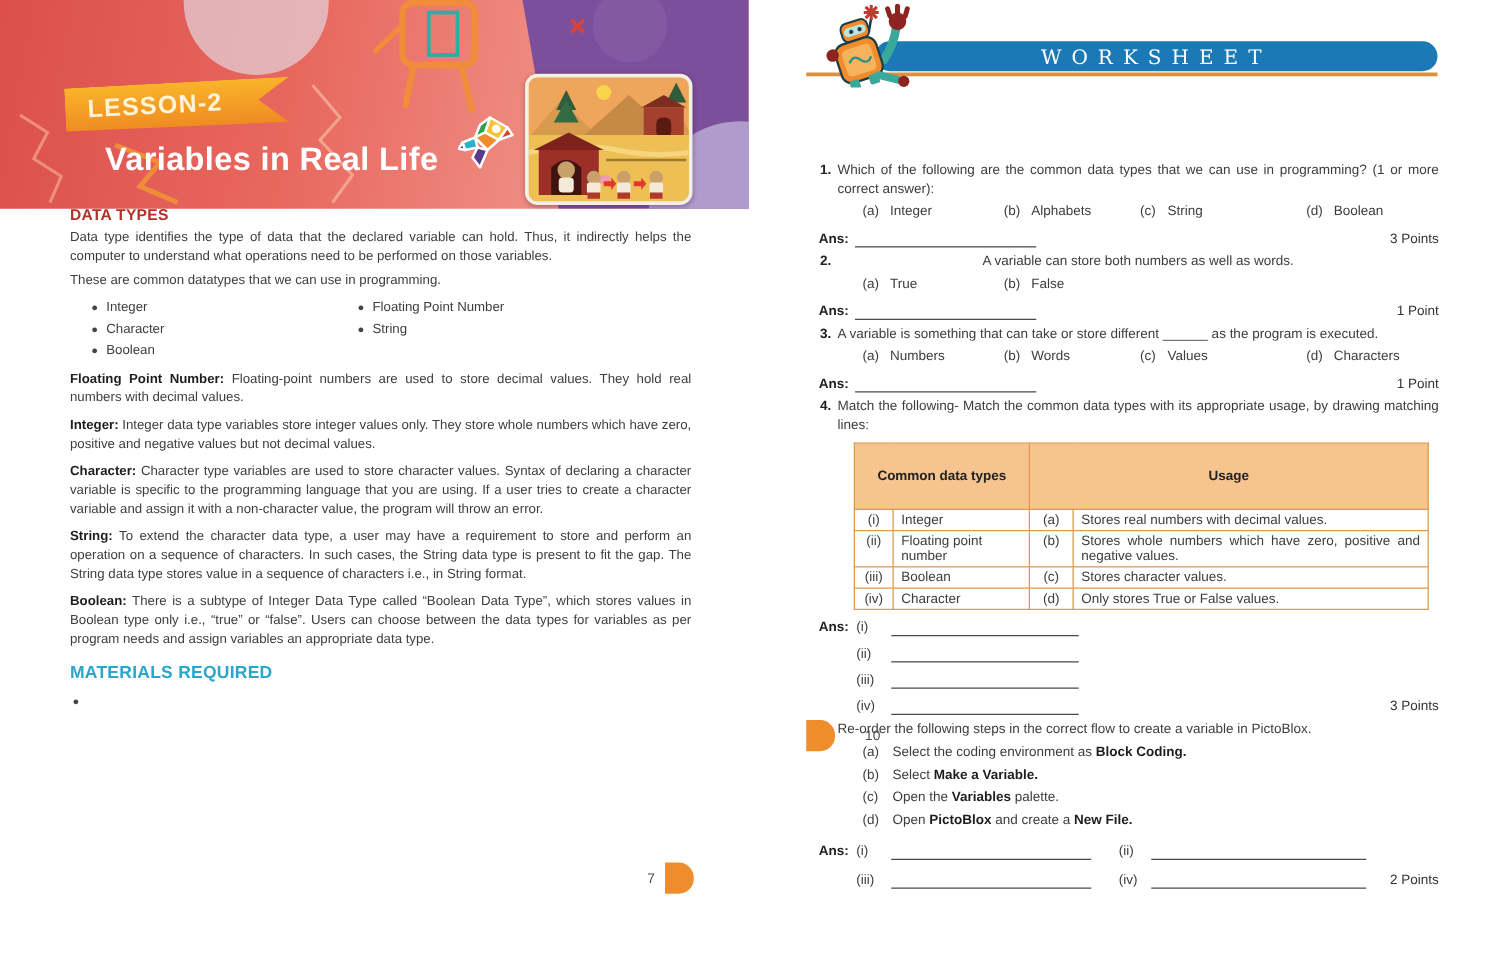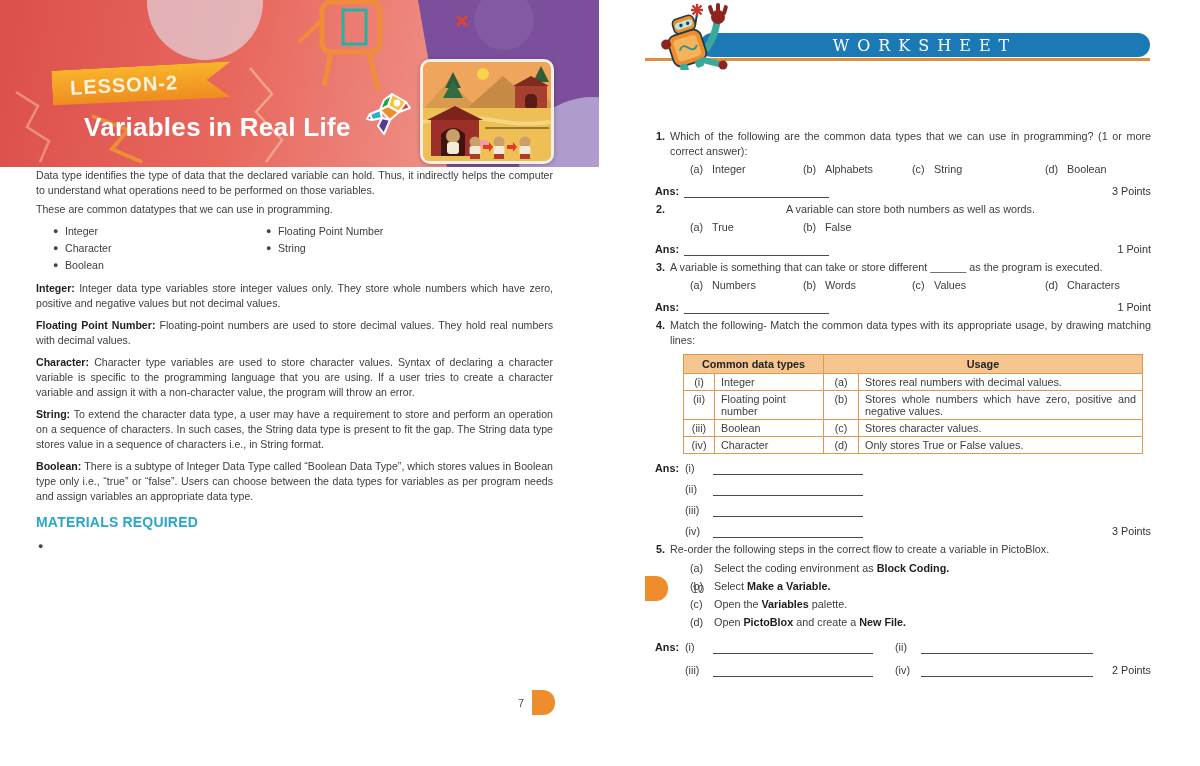--- a/index.html
+++ b/index.html
@@ -15,21 +15,21 @@
           background:linear-gradient(180deg,#f9b42a,#ee8b21);
           clip-path:polygon(0 0,100% 0,86% 48%,99% 100%,0 96%);
           transform:rotate(-3deg);display:flex;align-items:center;}
   .ribbon span{padding-left:18px;font-size:20px;font-weight:bold;letter-spacing:1px;color:#fdf3d8;}
   .banner-title{position:absolute;left:84px;top:112px;font-size:26px;font-weight:bold;color:#ffffff;letter-spacing:.3px;}
   .thumb{position:absolute;left:420px;top:59px;width:128px;height:99px;border:3px solid #f3efe2;border-radius:10px;overflow:hidden;background:#efa95e;box-shadow:0 1px 4px rgba(60,20,60,.35);}
   .kite{position:absolute;left:366px;top:92px;}
 
   .intro-box{margin:16px 48px 0 48px;background:#f9e2b4;border:1px solid #c3b089;border-radius:9px;
              padding:6px 11px;font-size:10.6px;line-height:16px;text-align:justify;color:#33332f;}
-  .lcontent{padding:0 46px 0 36px;}
+  .lcontent{padding:0 46px 0 56px;}
   .h-teal{margin:10px 0 0 0;color:#2aa6cb;font-size:14px;font-weight:bold;letter-spacing:.2px;}
   .h-red{margin:7px 0 0 0;color:#b23229;font-size:12.5px;font-weight:bold;letter-spacing:.2px;}
   .para{margin:4px 0 0 0;font-size:10.6px;line-height:15px;text-align:justify;}
   .para b, .def b{color:#1e1e1e;}
   .def{margin:7px 0 0 0;font-size:10.6px;line-height:15px;text-align:justify;}
   .bullets{margin:6px 0 0 17px;font-size:10.6px;}
   .bul-row{display:flex;line-height:17px;}
   .bul{width:213px;display:flex;}
   .dot{width:12px;color:#444;font-size:9px;line-height:17px;}
   .materials-item{margin:8px 0 0 2px;font-size:10.6px;display:flex;}
@@ -57,21 +57,21 @@
   .opt .ol{width:22px;}
   .w1{width:113px;} .w2{width:109px;} .w3{width:133px;} .w4{flex:1;}
   .ansrow{display:flex;align-items:flex-end;margin:8px 0 3px 10px;line-height:13px;}
   .anslab{font-weight:bold;color:#222;width:28px;}
   .blank{display:inline-block;height:11px;border-bottom:1.2px solid #4a4a4a;}
   .b140{width:145px;margin-left:1px;}
   .points{margin-left:auto;line-height:13px;color:#333;}
 
   table.match{border-collapse:collapse;margin:6px 0 0 38px;width:460px;}
   table.match th, table.match td{border:1px solid #dd9a4e;font-size:10.8px;padding:2px 6px;vertical-align:top;}
-  table.match th{background:#f6c48e;color:#222;font-weight:bold;padding:3px 6px;}
+  table.match th{background:#f6c48e;color:#222;font-weight:bold;padding:20px 6px;}
   td.c-rn{width:18px;text-align:center;}
   td.c-lb{width:96px;}
   td.c-lt{width:22px;text-align:center;}
   td.c-us{text-align:justify;}
 
   .ansgrid{margin:8px 0 0 10px;}
   .ag-row{display:flex;align-items:flex-end;margin-top:8px;line-height:13px;}
   .ag-ans{width:30px;font-weight:bold;color:#222;}
   .ag-rn{width:28px;}
   .b150{width:150px;}
@@ -200,22 +200,22 @@
             </div>
         </div>
         <div class="bul-row">
           <div class="bul">
               <span class="dot">●</span>
               <span>Boolean</span>
             </div>
         </div>
       </div>
 
+      <p class="def"><b>Floating Point Number: </b><span>Floating-point numbers are used to store decimal values. They hold real numbers with decimal values.</span></p>
       <p class="def"><b>Integer: </b><span>Integer data type variables store integer values only. They store whole numbers which have zero, positive and negative values but not decimal values.</span></p>
-      <p class="def"><b>Floating Point Number: </b><span>Floating-point numbers are used to store decimal values. They hold real numbers with decimal values.</span></p>
       <p class="def"><b>Character: </b><span>Character type variables are used to store character values. Syntax of declaring a character variable is specific to the programming language that you are using. If a user tries to create a character variable and assign it with a non-character value, the program will throw an error.</span></p>
       <p class="def"><b>String: </b><span>To extend the character data type, a user may have a requirement to store and perform an operation on a sequence of characters. In such cases, the String data type is present to fit the gap. The String data type stores value in a sequence of characters i.e., in String format.</span></p>
       <p class="def"><b>Boolean: </b><span>There is a subtype of Integer Data Type called “Boolean Data Type”, which stores values in Boolean type only i.e., “true” or “false”. Users can choose between the data types for variables as per program needs and assign variables an appropriate data type.</span></p>
 
       <p class="h-teal">MATERIALS REQUIRED</p>
       <div class="materials-item">
         <span class="dot">●</span>
       </div>
     </div>
 

